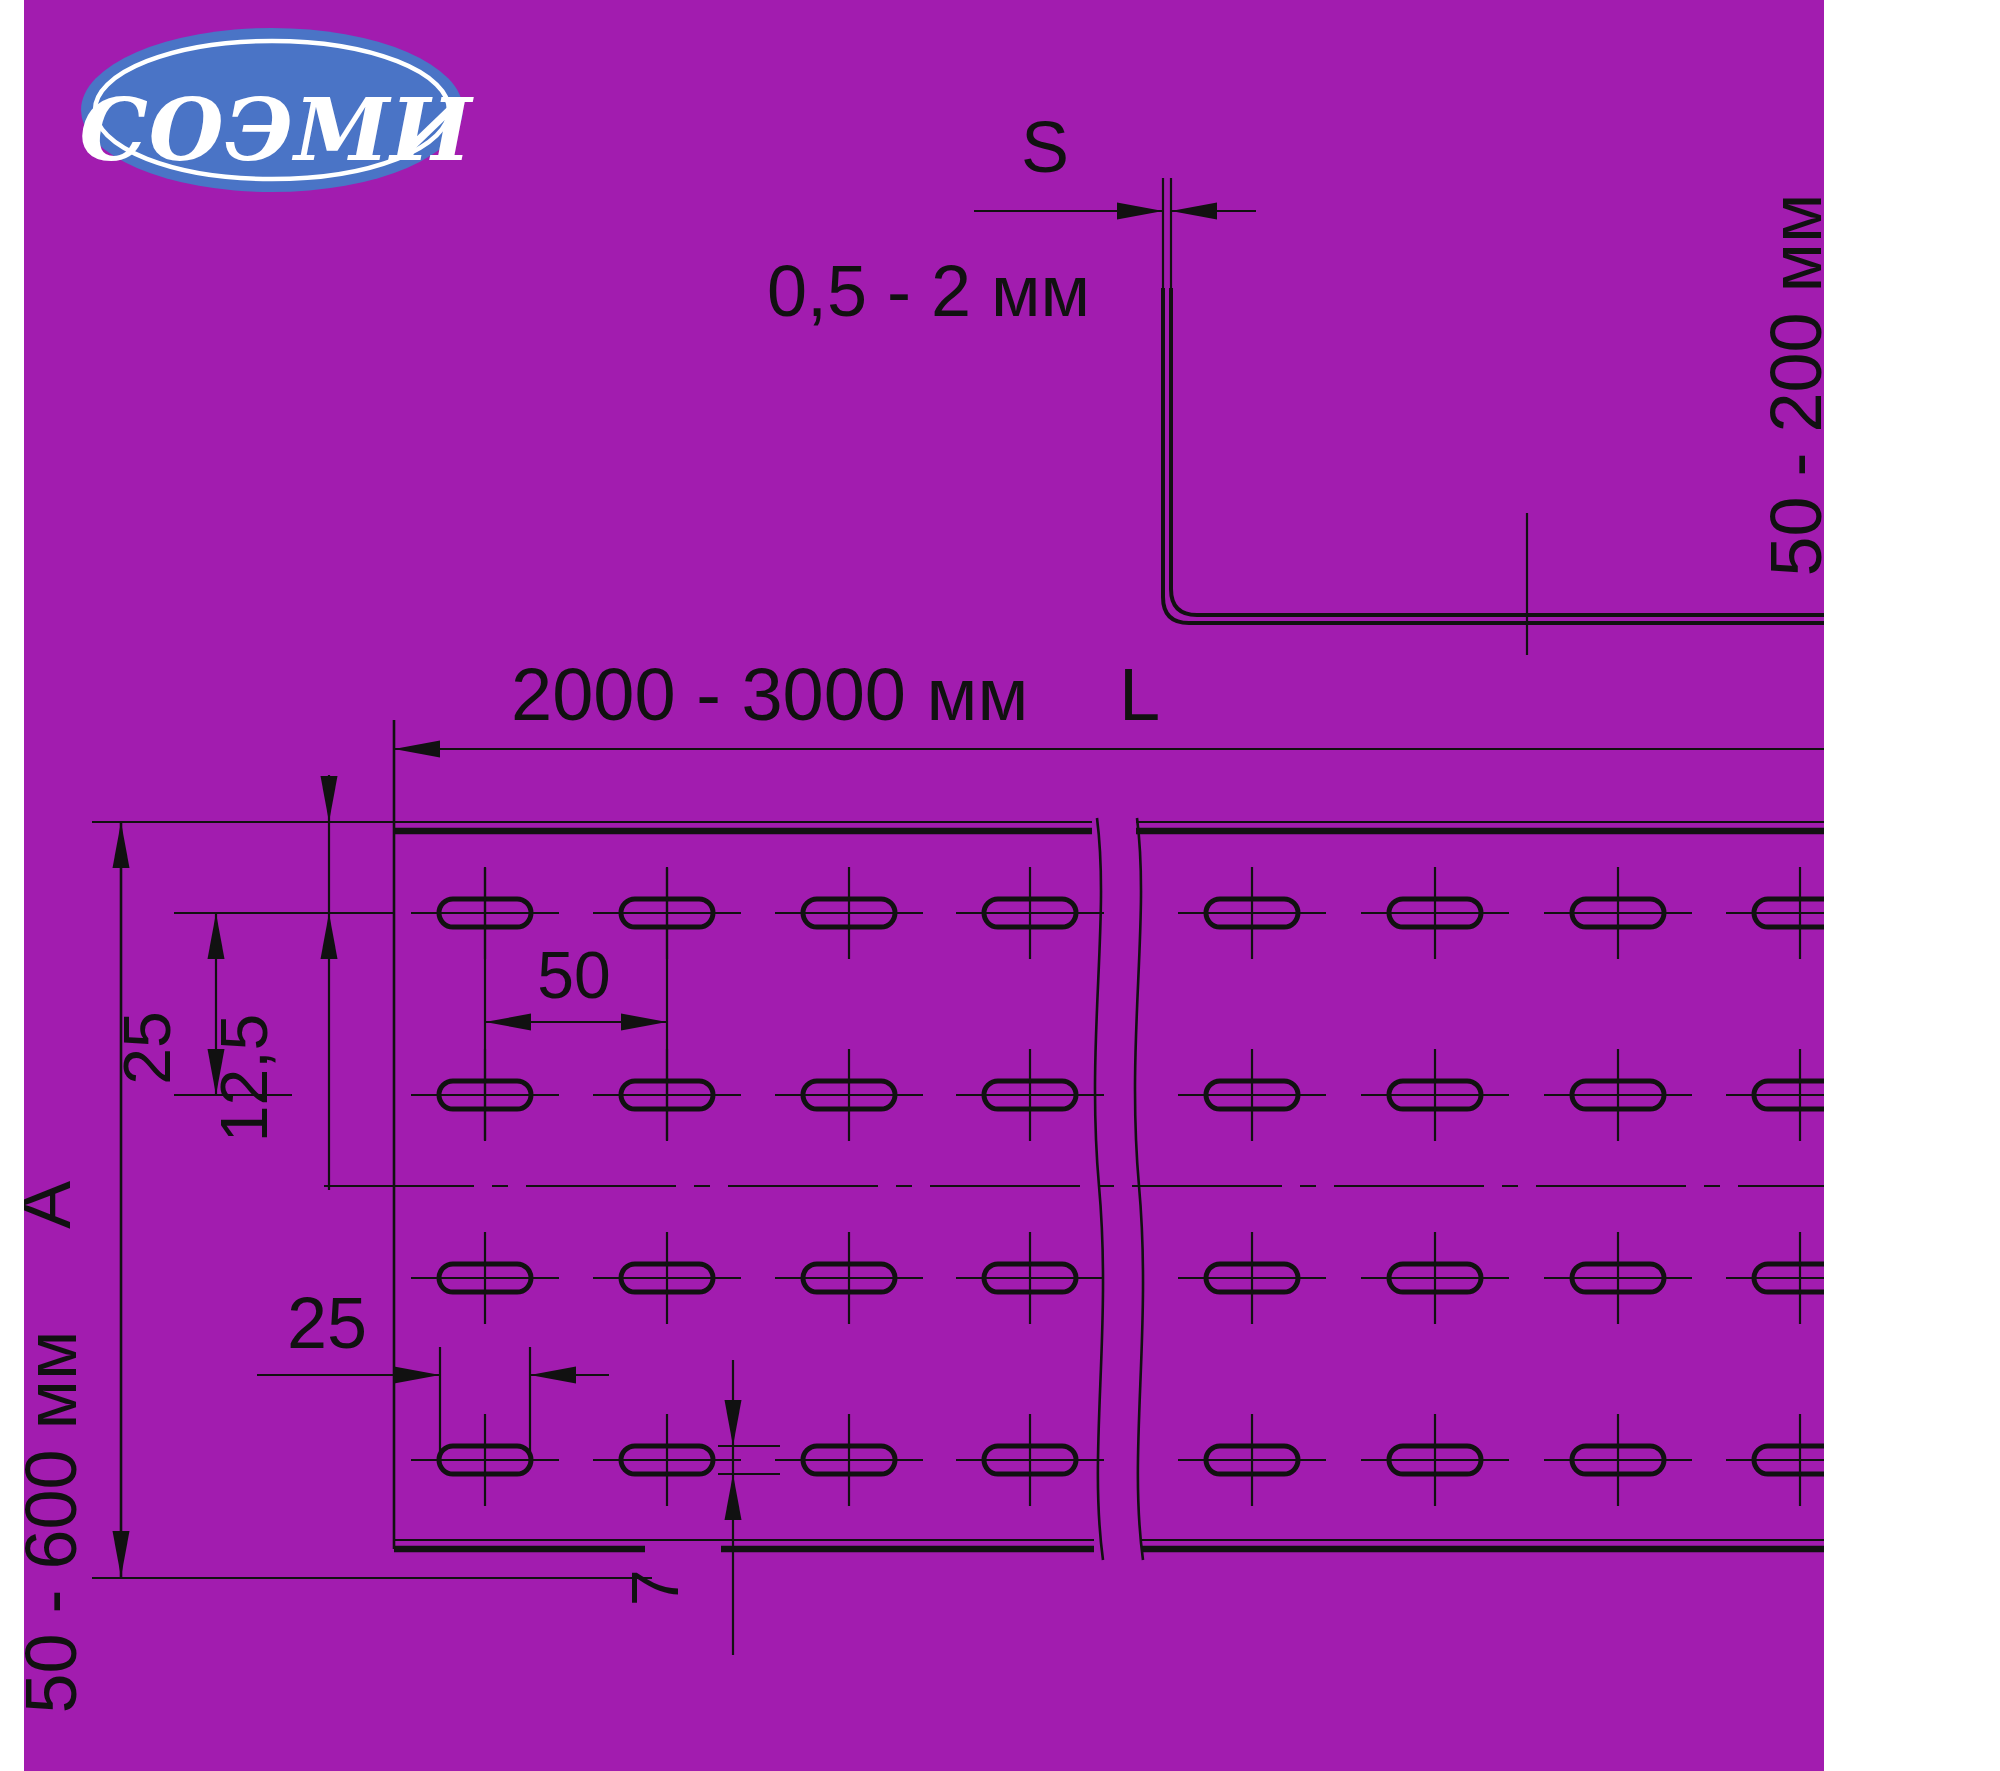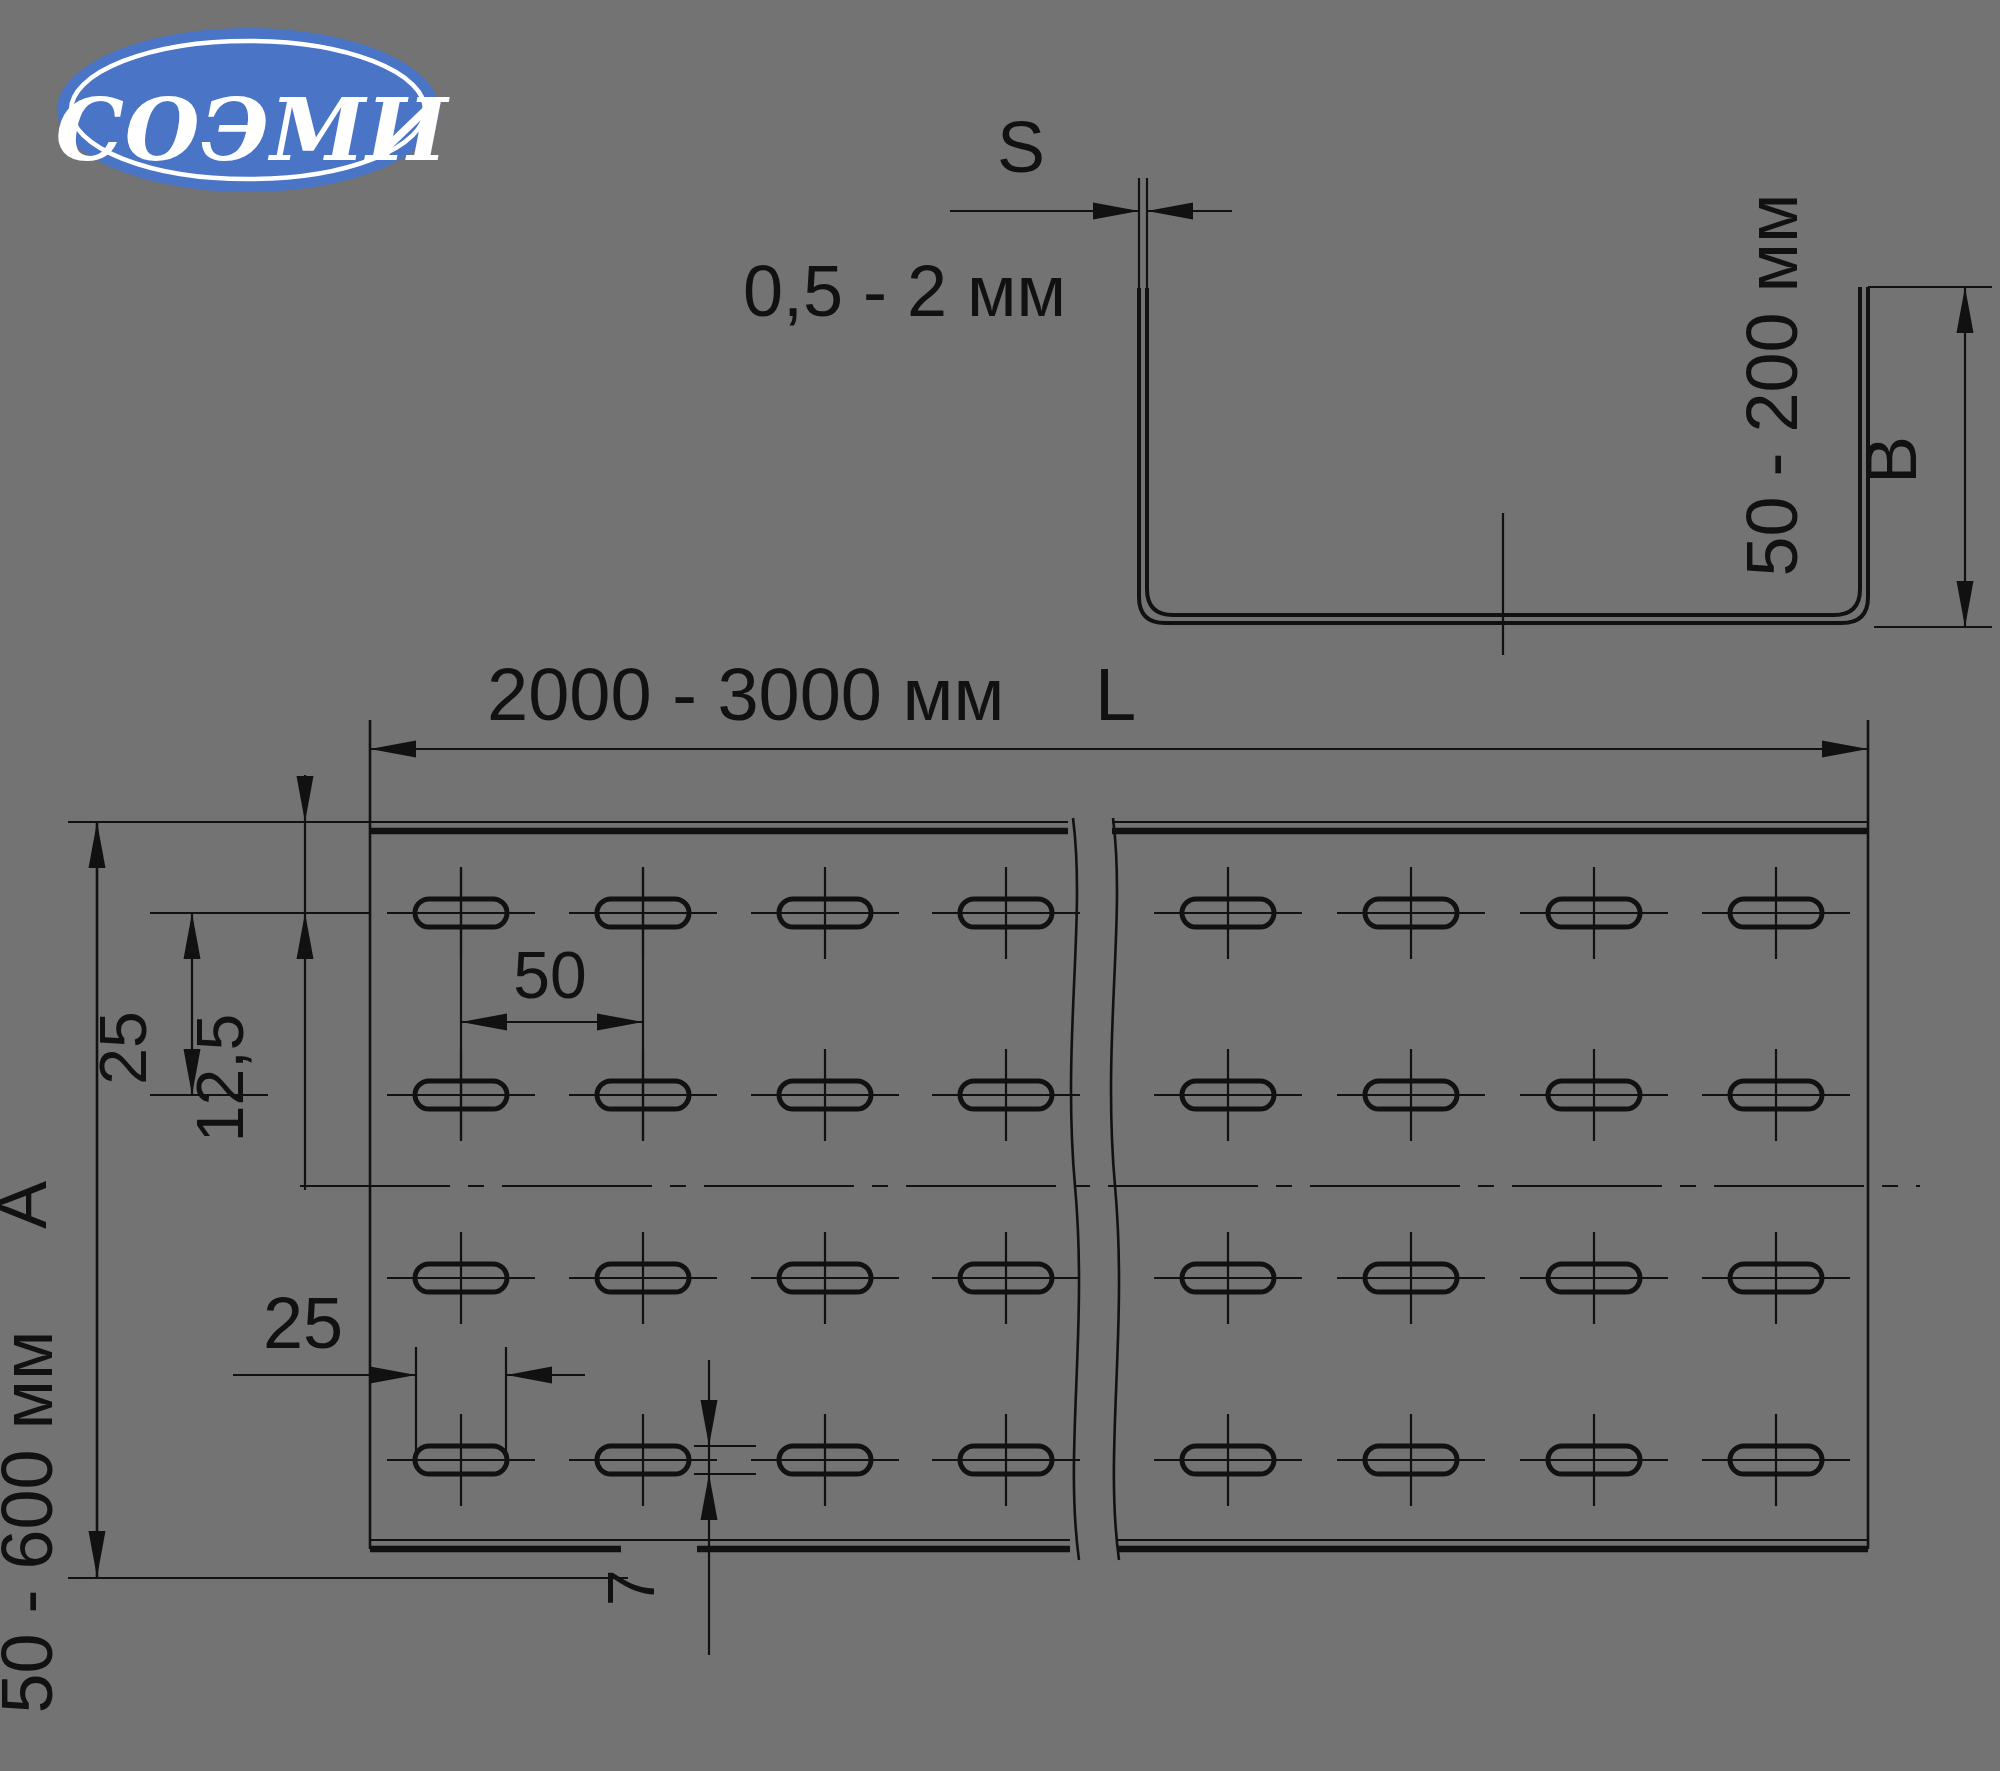--- a/index.html
+++ b/index.html
@@ -1,17 +1,17 @@
 <!DOCTYPE html>
 <html><head>
 <meta charset="utf-8">
 <style>
   html,body{margin:0;padding:0;background:#ffffff;}
-  .page{position:relative;width:2000px;height:1771px;background:#737373;overflow:hidden;
-        font-family:"Liberation Sans",sans-serif;}
+  .page{position:relative;width:1800px;height:1771px;background:#a21caf;overflow:hidden;
+        font-family:"Liberation Sans",sans-serif;margin-left:24px;}
   svg{position:absolute;left:0;top:0;}
   .ln{stroke:#111111;fill:none;stroke-linecap:butt;}
   .w2{stroke-width:2.2px;}
   .w25{stroke-width:2.6px;}
   .w4{stroke-width:4px;}
   .w5{stroke-width:5px;}
   .w6{stroke-width:6.5px;}
   .arrow{fill:#111111;stroke:none;}
   text{fill:#111111;font-family:"Liberation Sans",sans-serif;}
   .lbl{font-size:72px;}

